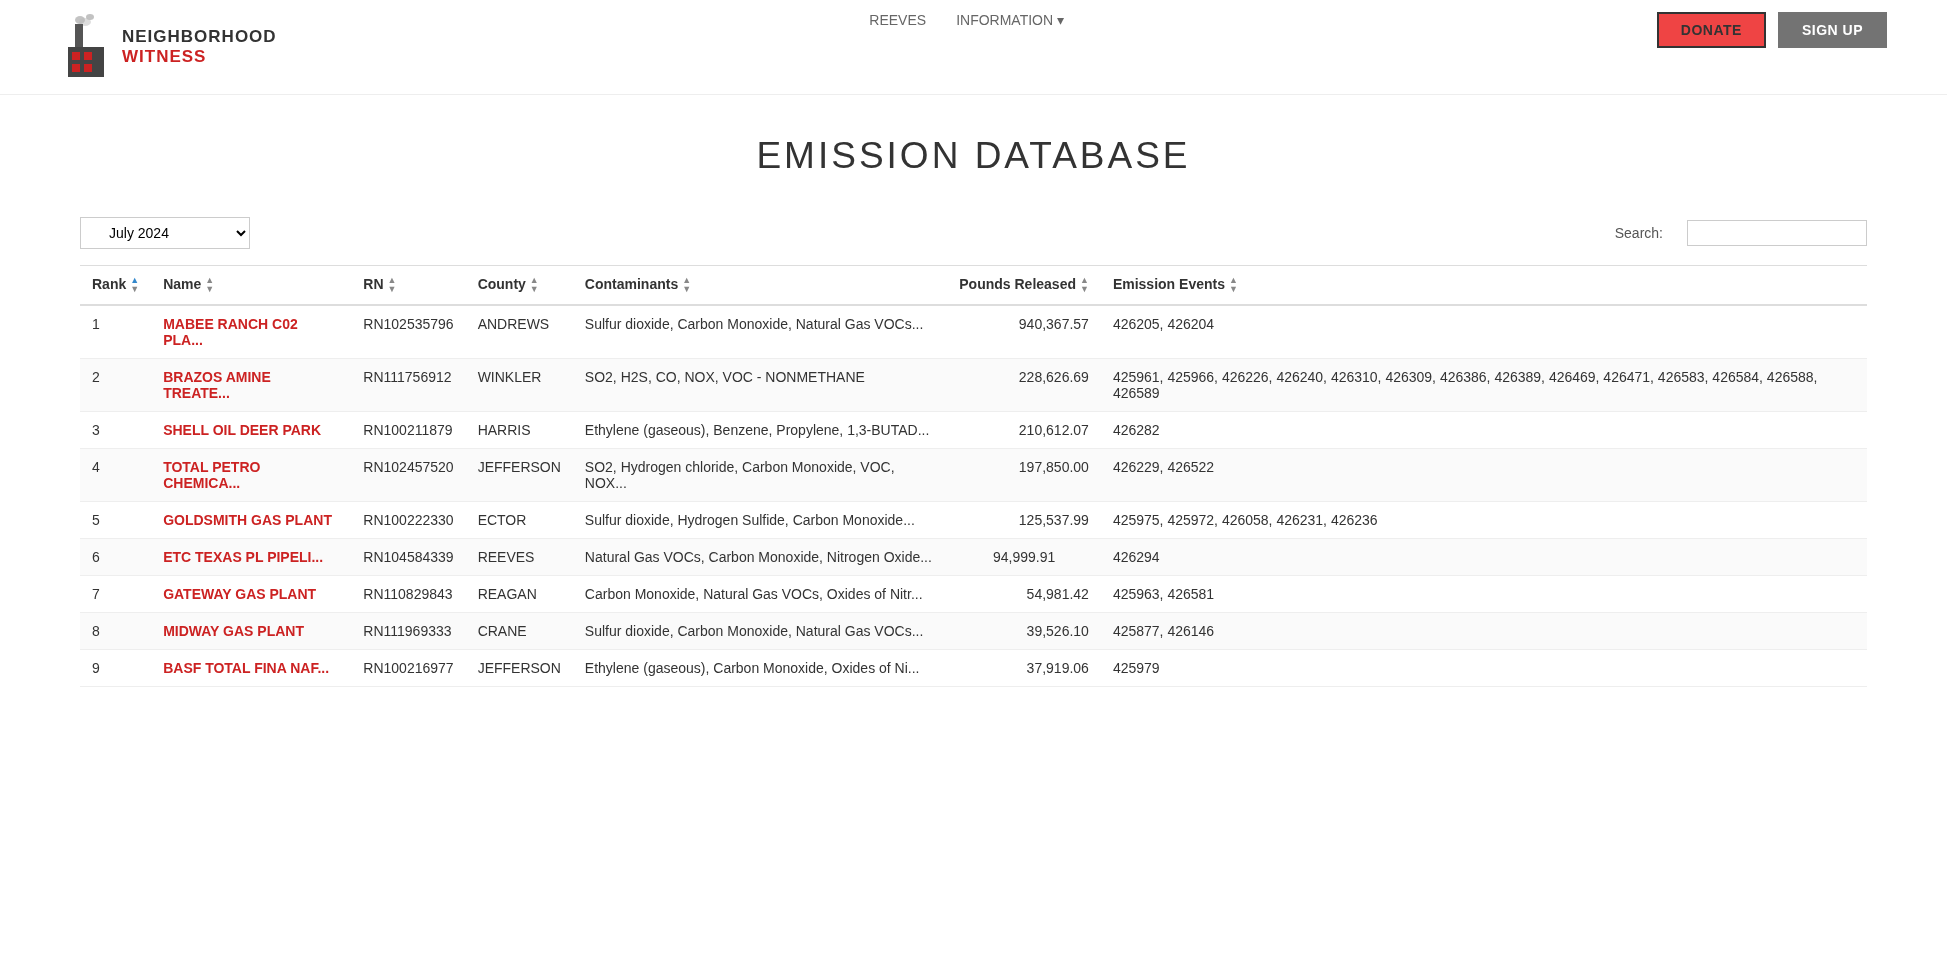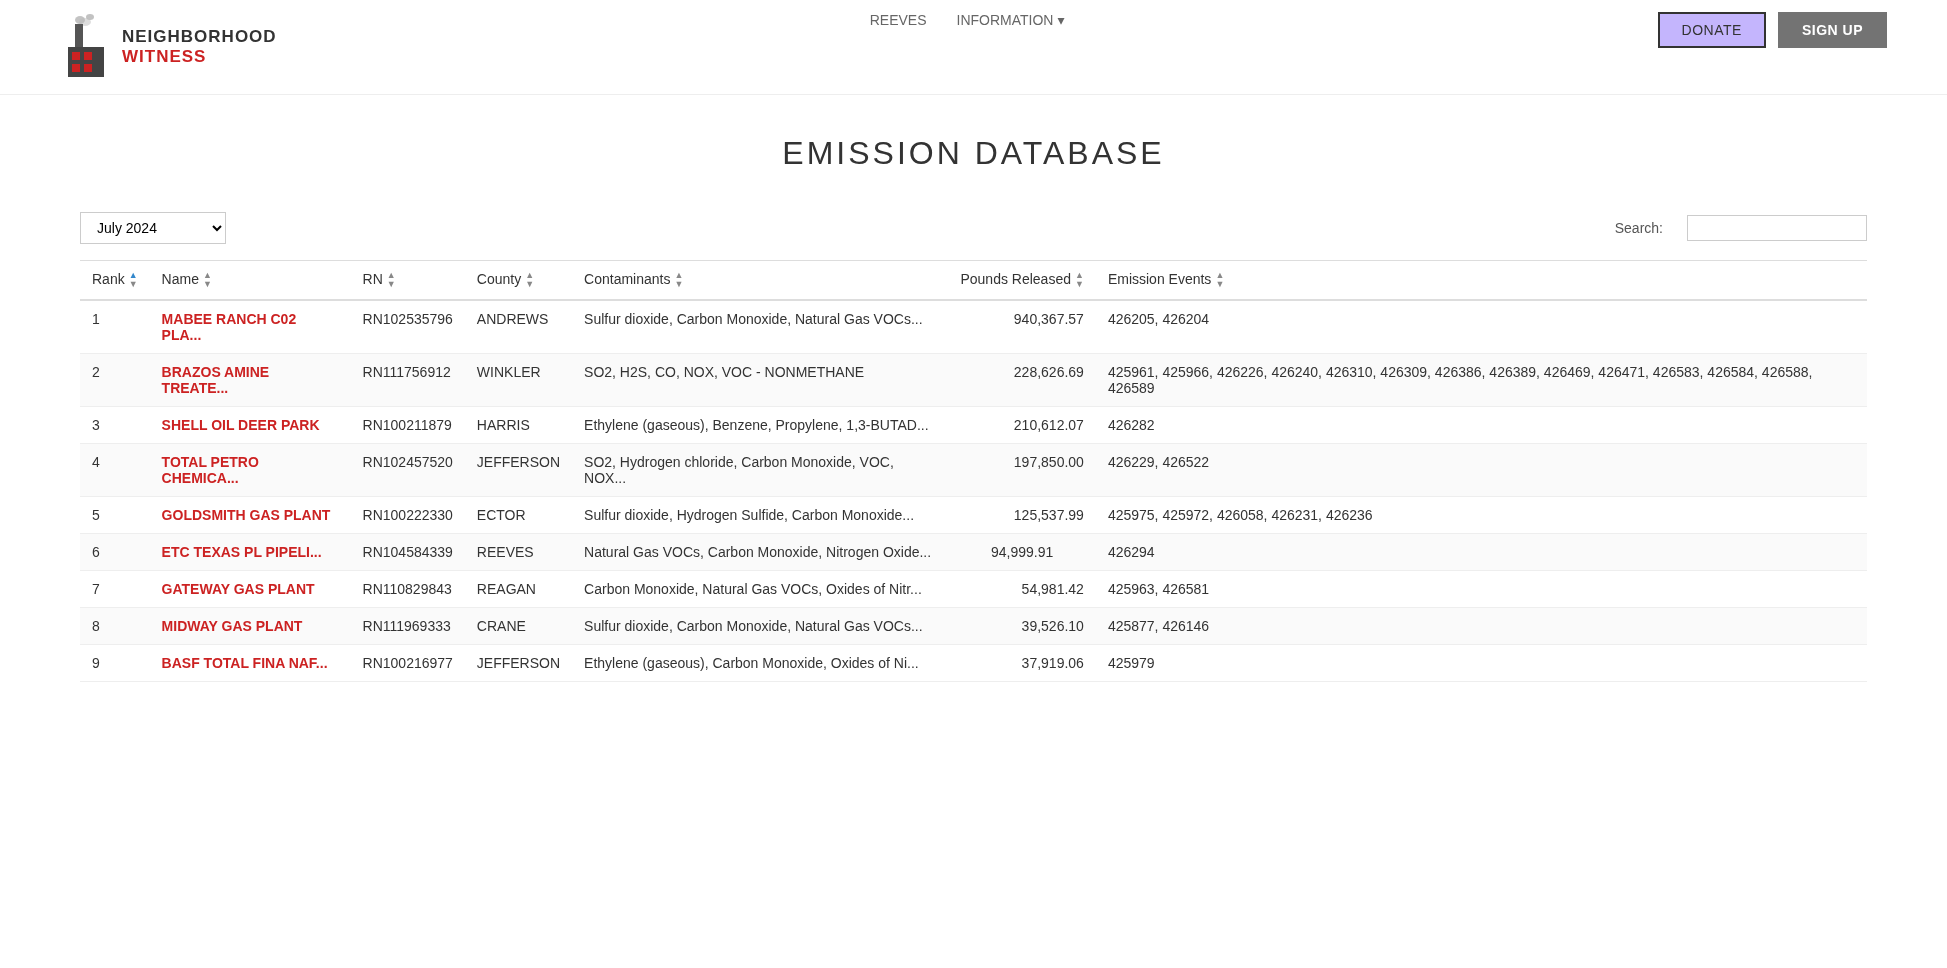--- a/index.html
+++ b/index.html
@@ -47,23 +47,23 @@
       align-items: center;
       gap: 4px;
     }
     .nav-buttons {
       display: flex;
       align-items: center;
       gap: 12px;
     }
     .btn-donate {
       border: 2px solid #333;
-      background: #c4b5fd;
+      background: #ef4444;
       color: #333;
-      font-weight: normal;
+      font-weight: bold;
       font-size: 14px;
       padding: 8px 22px;
       cursor: pointer;
       letter-spacing: 0.5px;
     }
     .btn-signup {
       background: #737373;
       color: #fff;
       font-weight: bold;
       font-size: 14px;
@@ -72,36 +72,36 @@
       cursor: pointer;
       letter-spacing: 0.5px;
     }
 
     
     .main-content {
       padding: 40px 80px;
     }
     .page-title {
       text-align: center;
-      font-size: 32px;
+      font-size: 37px;
       font-weight: normal;
       letter-spacing: 3px;
       color: #333;
       margin-bottom: 40px;
     }
 
     
     .table-controls {
       display: flex;
       justify-content: space-between;
       align-items: center;
       margin-bottom: 16px;
     }
     .month-select {
-      padding: 6px 12px;
+      padding: 6px 24px;
       font-size: 14px;
       border: 1px solid #ccc;
       background: #fff;
       cursor: pointer;
       min-width: 140px;
     }
     .search-area {
       display: flex;
       align-items: center;
       gap: 24px;
@@ -123,21 +123,21 @@
       border-collapse: collapse;
       font-size: 14px;
     }
     .data-table thead tr {
       border-top: 1px solid #ddd;
       border-bottom: 2px solid #ddd;
     }
     .data-table th {
       padding: 10px 12px;
       text-align: left;
-      font-weight: normal;
+      font-weight: bold;
       color: #333;
       white-space: nowrap;
       position: relative;
     }
     .data-table th .sort-arrows {
       display: inline-flex;
       flex-direction: column;
       margin-left: 4px;
       vertical-align: middle;
       font-size: 9px;

